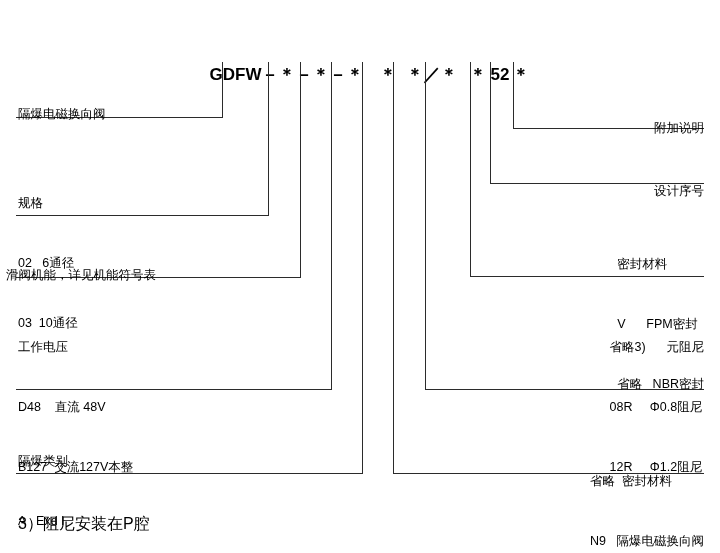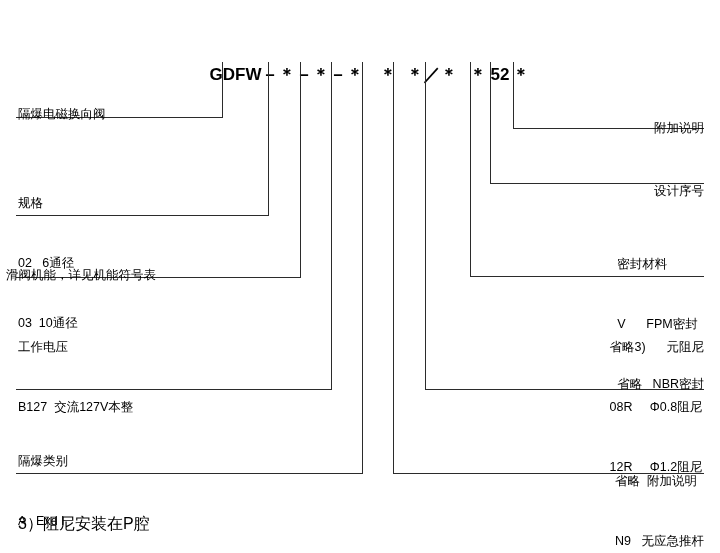--- a/index.html
+++ b/index.html
@@ -109,20 +109,21 @@
   <div class="lbl" style="left:18px; top:153px;">
     <div>规格</div>
     <div>02   6通径</div>
     <div>03  10通径</div>
   </div>
 
   <div class="lbl" style="left:6px; top:241px;margin-top:24px;">滑阀机能，详见机能符号表</div>
 
   <div class="lbl" style="left:18px; top:297px;">
     <div>工作电压</div>
+    <div>D48    直流 48V</div>
     <div>B127  交流127V本整</div>
     
   </div>
 
   <div class="lbl" style="left:18px; top:411px;">
     <div>隔爆类别</div>
     <div>A   Exd I</div>
     
   </div>
 
@@ -136,19 +137,19 @@
     <div>省略   NBR密封</div>
   </div>
 
   <div class="lbl right" style="right:16px; top:297px;">
     <div>省略3)      元阻尼</div>
     <div>08R     Φ0.8阻尼</div>
     <div>12R     Φ1.2阻尼</div>
   </div>
 
   <div class="lbl right" style="right:16px; top:431px;">
-    <div>省略  附加说明</div>
-    <div>N9   无应急推杆</div>
+    <div>省略  密封材料</div>
+    <div>N9   隔爆电磁换向阀</div>
   </div>
 
   <div class="footnote">3）阻尼安装在P腔</div>
 
 </div>
 
 </body></html>

